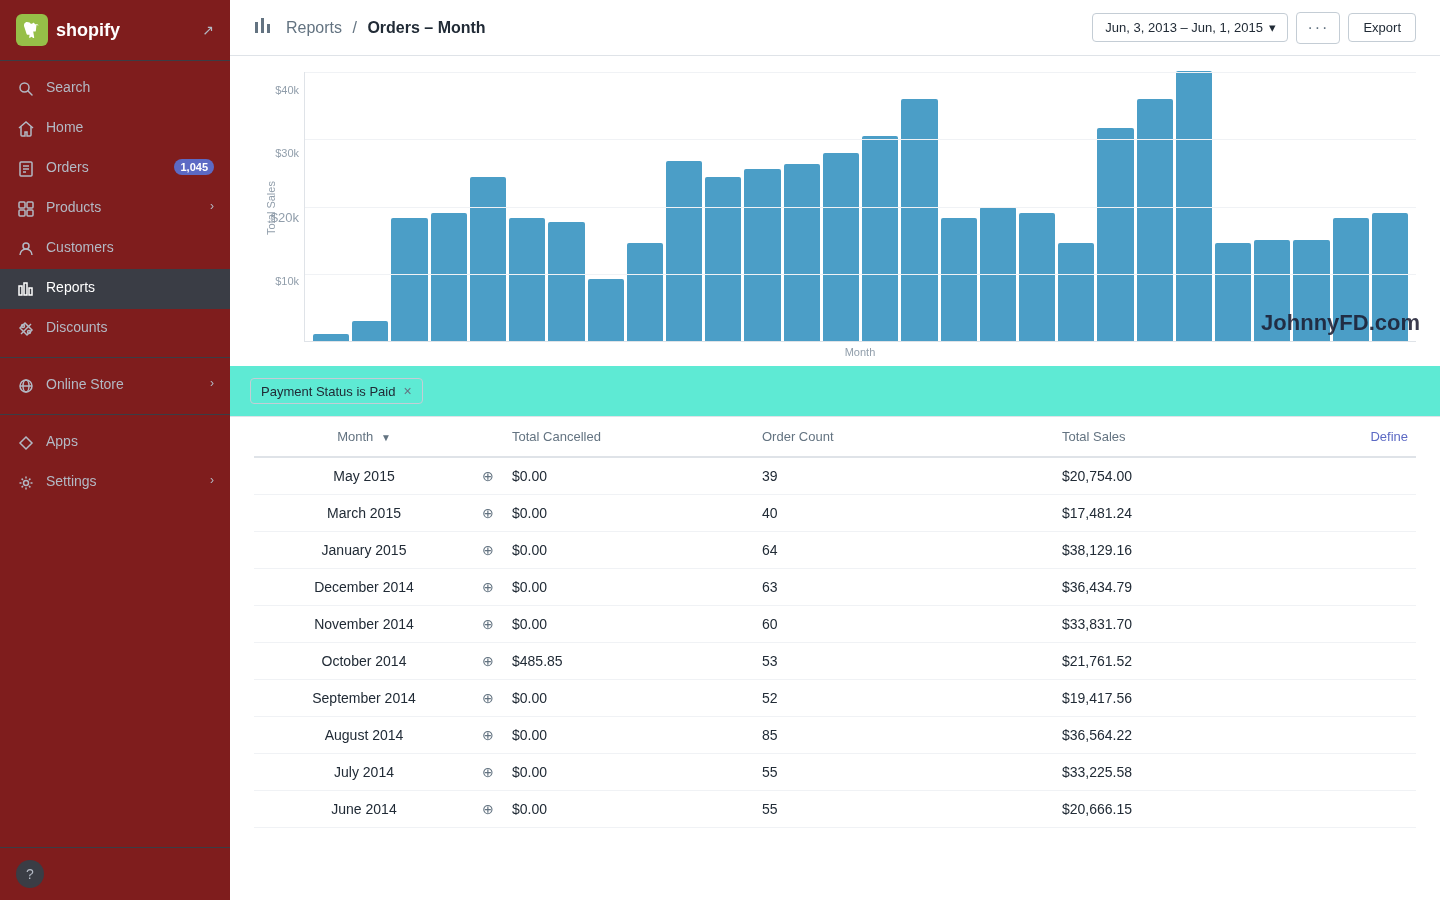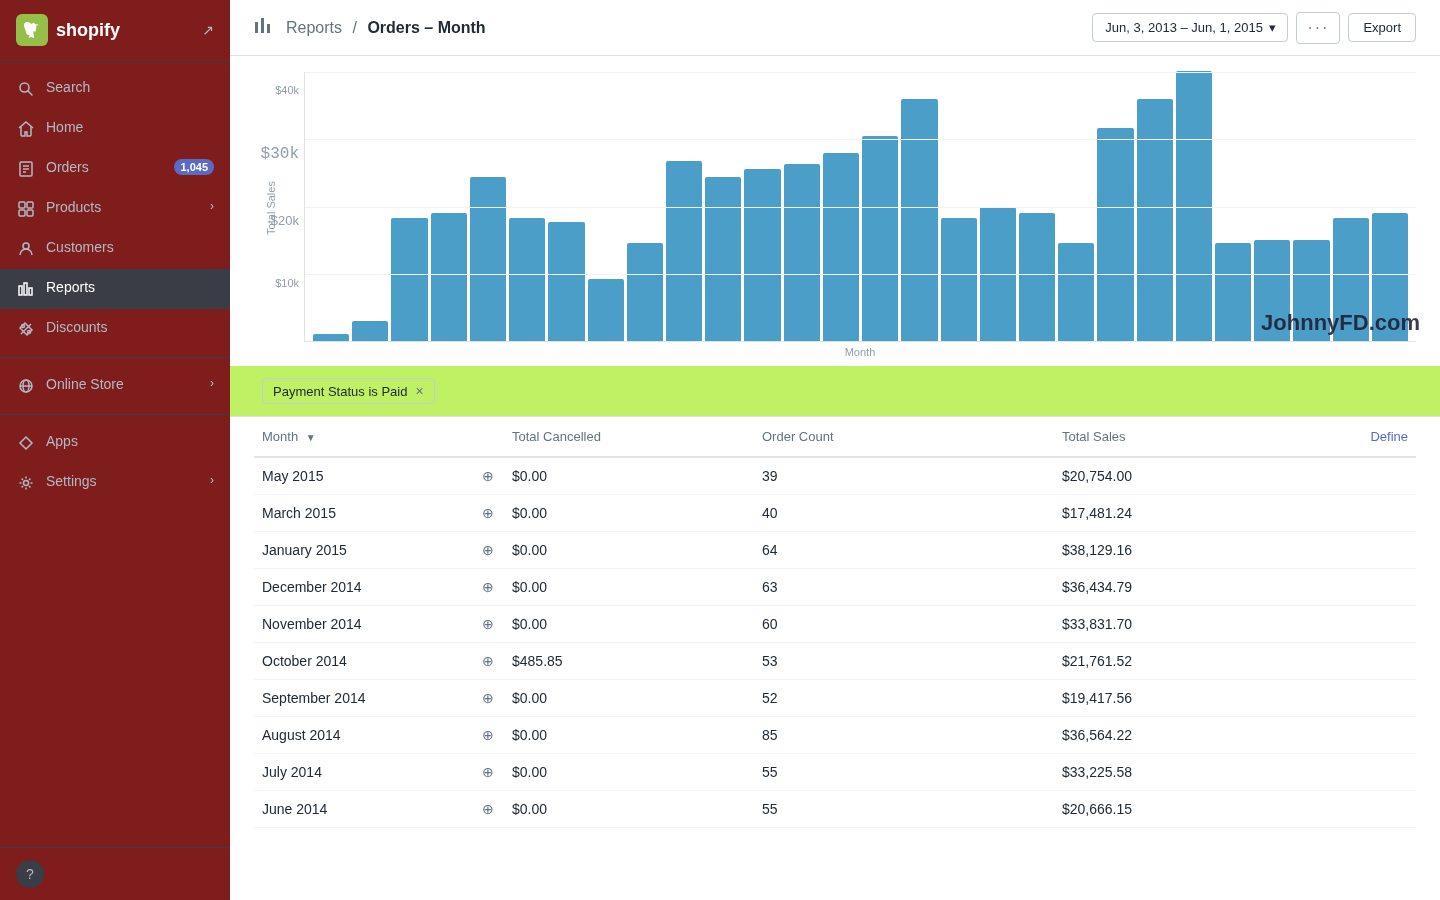--- a/index.html
+++ b/index.html
@@ -162,22 +162,22 @@
     .bar {
       background: #4b9ec7;
       border-radius: 2px 2px 0 0;
       flex: 1;
       min-width: 12px;
       transition: opacity 0.2s;
     }
 
     
     #filter-area {
-      padding: 12px 32px;
-      background: #bef264;
+      padding: 12px 20px;
+      background: #5eead4;
       border-bottom: 1px solid #dfe3e8;
     }
     .filter-tag {
       display: inline-flex;
       align-items: center;
       border: 1px solid #c4cdd5;
       border-radius: 4px;
       padding: 4px 10px;
       font-size: 13px;
       color: #212b36;
@@ -212,21 +212,21 @@
     th.sortable { cursor: pointer; }
     th .sort-icon { font-size: 10px; margin-left: 4px; }
     td {
       padding: 10px 8px;
       font-size: 14px;
       color: #212b36;
       border-bottom: 1px solid #f0f2f5;
     }
     td.expand-col { color: #637381; cursor: pointer; }
     .define-link { color: #5c6ac4; font-size: 13px; cursor: pointer; }
-    .col-month { width: 220px; }
+    .col-month { width: 220px; text-align: center; }
     .col-expand { width: 30px; }
     .col-cancelled { width: 250px; }
     .col-count { width: 300px; }
     .col-sales { width: 250px; }
     .col-define { text-align: right; }
 
     .watermark {
       position: absolute;
       bottom: 30px;
       right: 20px;
@@ -401,21 +401,21 @@
 
   <div id="content">
 
     <div id="chart-area">
       <div style="position:relative; padding-left: 50px;">
         <span class="y-axis-title" style="position:absolute; left:-10px; top:130px; transform:rotate(-90deg); font-size:11px; color:#919eab; white-space:nowrap;">Total Sales</span>
         <div style="position:relative;">
 
           <div style="position:absolute; left:-45px; top:12px; bottom:20px; display:flex; flex-direction:column; justify-content:space-between; align-items:flex-end; width:40px;">
             <span style="font-size:11px; color:#919eab;">$40k</span>
-            <span style="font-size:16px; color:#919eab;font-family:Liberation Mono, monospace;">$30k</span>
+            <span style="font-size:11px; color:#919eab;">$30k</span>
             <span style="font-size:13px; color:#919eab;">$20k</span>
             <span style="font-size:11px; color:#919eab;">$10k</span>
             <span style="font-size:11px; color:#919eab;"></span>
           </div>
 
           <div style="position:relative; height:270px; border-left:1px solid #dfe3e8; border-bottom:1px solid #dfe3e8;">
 
             <div style="position:absolute; top:0; left:0; right:0; height:25%; border-top:1px solid #f0f2f5;"></div>
             <div style="position:absolute; top:25%; left:0; right:0; height:25%; border-top:1px solid #f0f2f5;"></div>
             <div style="position:absolute; top:50%; left:0; right:0; height:25%; border-top:1px solid #f0f2f5;"></div>

